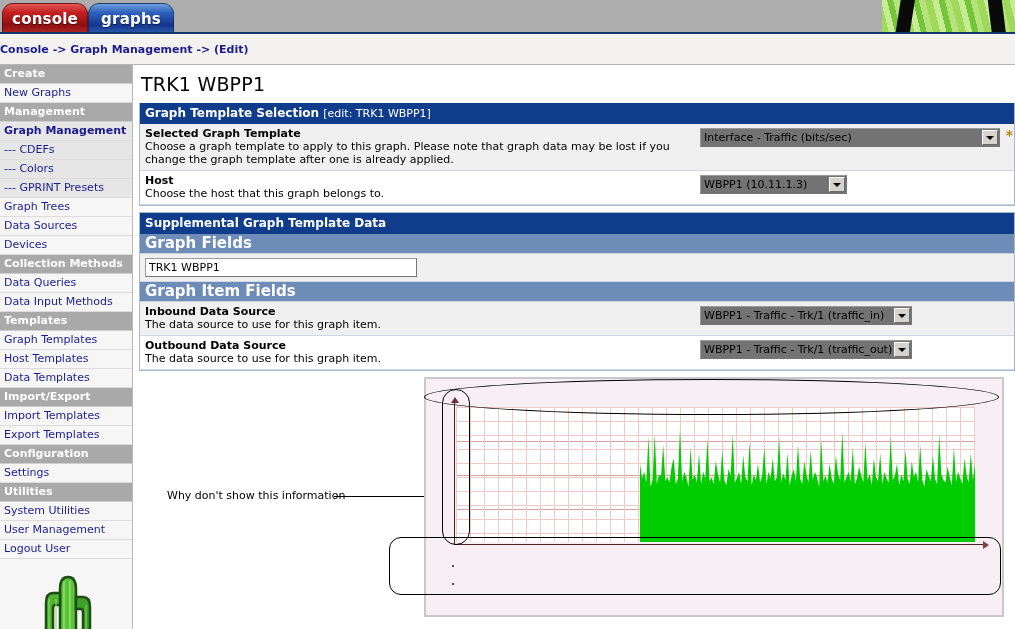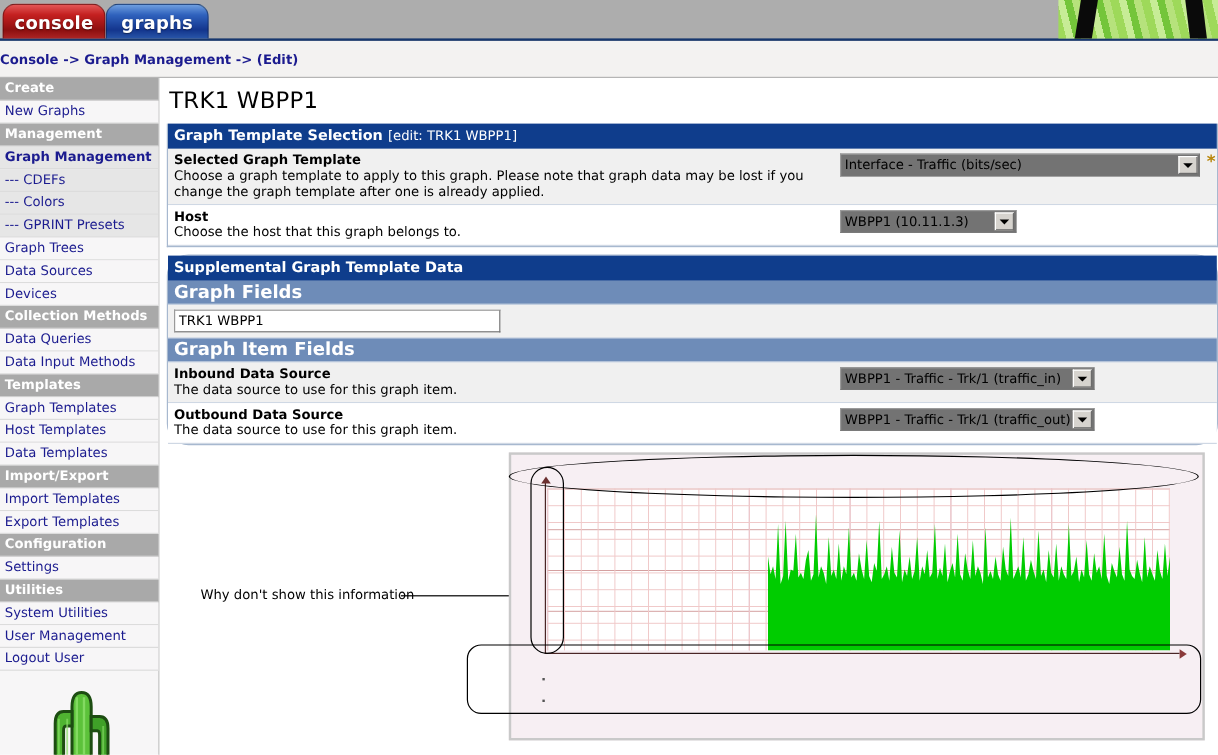--- a/index.html
+++ b/index.html
@@ -412,21 +412,21 @@
           <div class="select mid">
             <span>WBPP1 (10.11.1.3)</span>
             <span class="arrow">
                 <i></i>
               </span>
           </div>
         </div>
       </div>
     </div>
 
-    <div class="panel" style="margin-top:6px;border-top:1px solid #a7b8cf;border-radius:18px;">
+    <div class="panel" style="margin-top:6px;border-top:1px solid #a7b8cf;">
       <div class="panel-head">Supplemental Graph Template Data</div>
 
       <div class="sub-head">Graph Fields</div>
 
       <div class="row alt">
         <div class="row-field">
           <input class="textbox" type="text" value="TRK1 WBPP1" style="">
         </div>
       </div>
 

